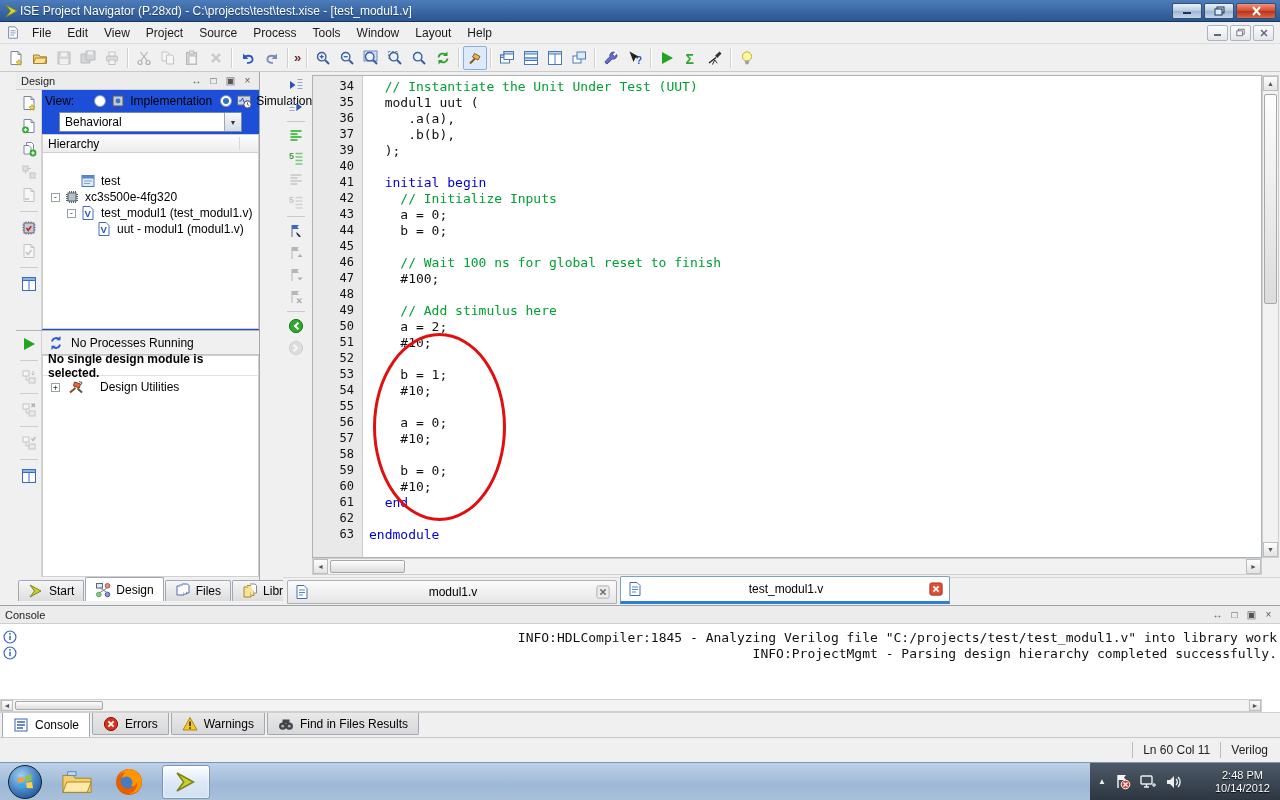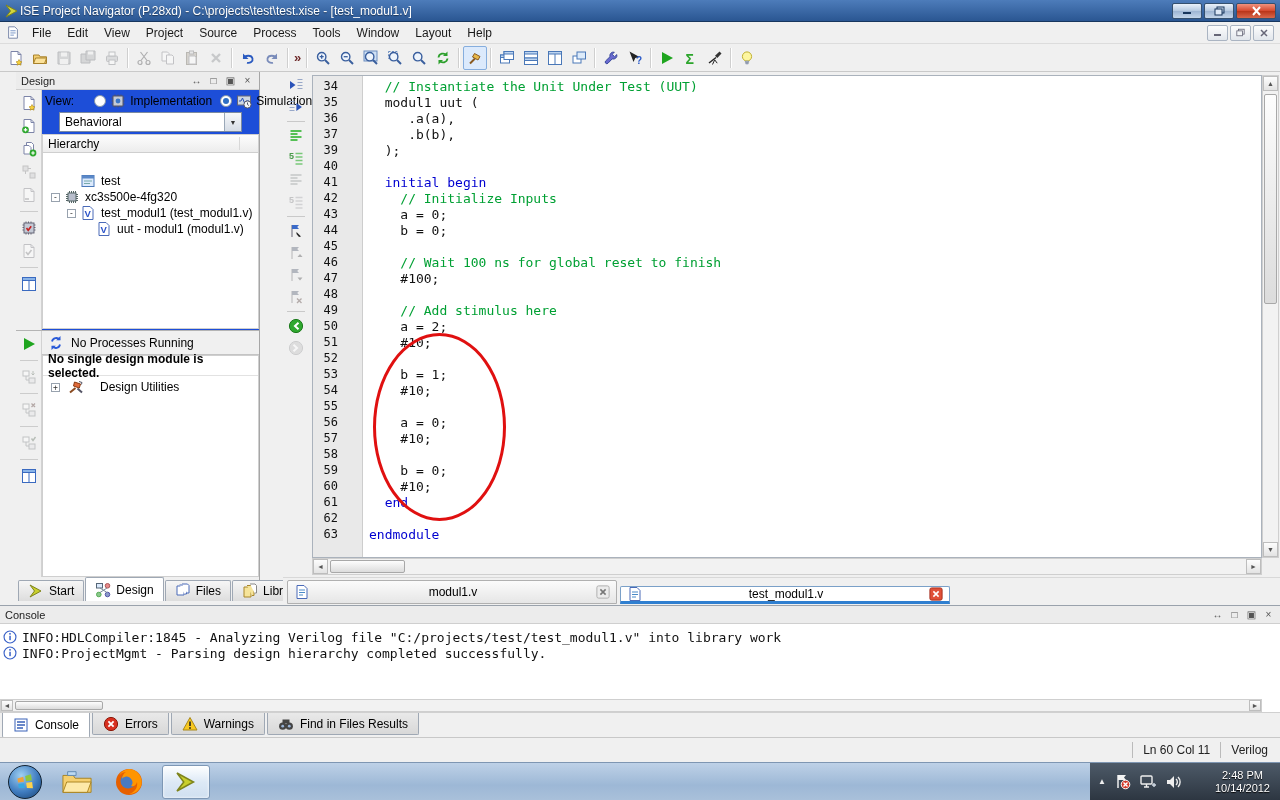--- a/index.html
+++ b/index.html
@@ -57,39 +57,39 @@
   .ptab{display:flex;align-items:center;gap:5px;height:21px;padding:0 9px;font-size:12px;border:1px solid #9fa8b4;border-bottom:none;border-radius:2px 2px 0 0;background:linear-gradient(#f6f6f6,#dddddd);margin-right:1px;}
   .ptab.active{background:#fff;height:24px;}
   
   #mid-strip{left:283px;top:75px;width:26px;height:300px;display:flex;flex-direction:column;align-items:center;gap:6px;padding-top:2px;}
   #mid-strip .ssep{width:18px;border-top:1px solid #c9c9c9;}
   
   #editor{left:312px;top:75px;width:950px;height:483px;background:#fff;border:1px solid #aab2bc;overflow:hidden;}
   #gutter-bg{position:absolute;left:0;top:0;width:50px;height:100%;background:#e9e9e9;border-right:1px solid #cdcdcd;}
   #code-rows{position:absolute;left:0;top:2px;right:0;}
   .code-row{height:16px;display:flex;align-items:center;}
-  .ln{flex:0 0 50px;text-align:right;padding-right:25px;font-family:"DejaVu Sans Mono",monospace;font-size:12px;color:#111;}
+  .ln{flex:0 0 50px;text-align:right;padding-right:9px;font-family:"DejaVu Sans Mono",monospace;font-size:12px;color:#111;}
   .ct{font-family:"DejaVu Sans Mono",monospace;font-size:13px;white-space:pre;padding-left:6px;color:#111;}
   .ct.comment{color:var(--comment,#00a033);}
   .ct.keyword{color:var(--keyword,#0000d0);}
   #annotation{position:absolute;border-radius:50%;pointer-events:none;}
   
   .vscroll{width:17px;background:#f2f2f2;border:1px solid #cfcfcf;}
   .hscroll{height:17px;background:#f2f2f2;border:1px solid #cfcfcf;display:flex;align-items:center;}
   .sb-arrow{width:15px;height:15px;background:linear-gradient(#fdfdfd,#e3e3e3);border:1px solid #bdbdbd;display:flex;align-items:center;justify-content:center;font-size:7px;color:#555;flex:0 0 15px;}
   .sb-thumb{background:linear-gradient(#fdfdfd,#dcdcdc);border:1px solid #a8a8a8;border-radius:2px;}
   
   #editor-tabs{left:283px;top:577px;width:997px;height:27px;background:#f0f0f0;border-top:1px solid #d8d8d8;display:flex;align-items:flex-end;padding-left:4px;}
   .etab{width:330px;height:24px;display:flex;align-items:center;font-size:12px;border:1px solid #b0b0b0;background:linear-gradient(#fbfbfb,#e6e6e6);margin-right:3px;padding:0 6px;position:relative;border-radius:2px 2px 0 0;}
   .etab .lbl{flex:1;text-align:center;}
-  .etab.active{height:18px;background:#fff;border-color:#7aa0c8;border-bottom:3px solid #2f7fd0;}
+  .etab.active{height:28px;background:#fff;border-color:#7aa0c8;border-bottom:3px solid #2f7fd0;}
   
   #console{left:0;top:605px;width:1280px;height:107px;background:#fff;border-top:1px solid #9aa2ac;}
   #console-body{position:absolute;left:0;top:18px;right:0;bottom:13px;background:#fff;padding:5px 3px;}
-  .con-row{display:flex;align-items:center;gap:5px;height:16px;}
+  .con-row{display:flex;align-items:center;gap:5px;height:16px;justify-content:space-between;}
   .con-text{font-family:"DejaVu Sans Mono",monospace;font-size:13px;white-space:pre;color:#111;}
   #console-hscroll{position:absolute;left:0;bottom:0;width:1262px;}
   
   #console-tabs{left:0;top:712px;width:1280px;height:25px;background:#f0f0f0;display:flex;align-items:flex-start;padding-left:2px;border-top:1px solid #d0d0d0;}
   .ctab{display:flex;align-items:center;gap:6px;height:22px;padding:0 10px;font-size:12px;border:1px solid #9fa8b4;border-top:none;border-radius:0 0 2px 2px;background:linear-gradient(#e9e9e9,#d8d8d8);margin-right:2px;}
   .ctab.active{background:#fff;height:25px;}
   
   #statusbar{left:0;top:737px;width:1280px;height:25px;background:#f0f0f0;border-top:1px solid #c8c8c8;display:flex;align-items:center;justify-content:flex-end;font-size:12px;color:#222;}
   #statusbar .sep{width:0;height:16px;border-left:1px solid #bbb;margin:0 10px;}
   #statusbar .pad{padding-right:12px;}

